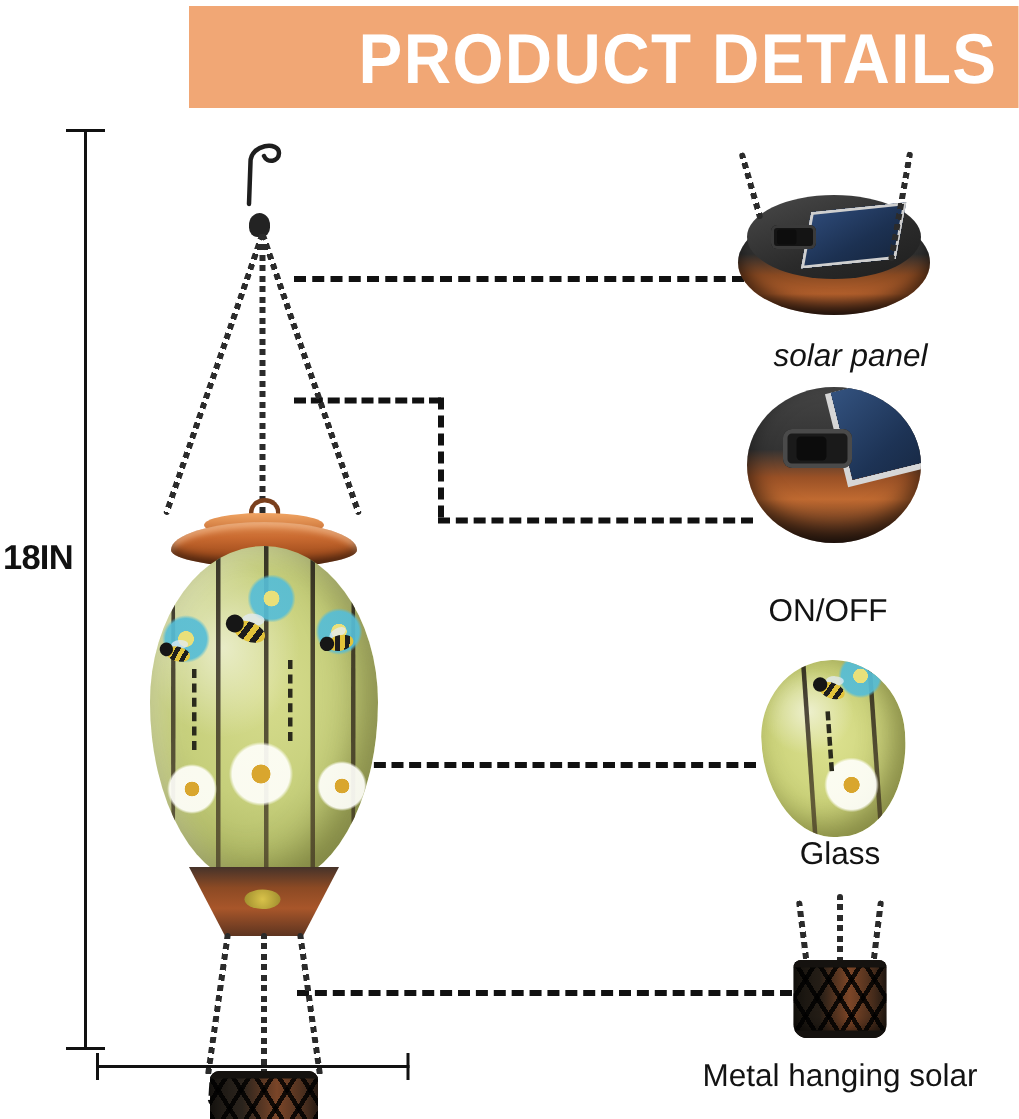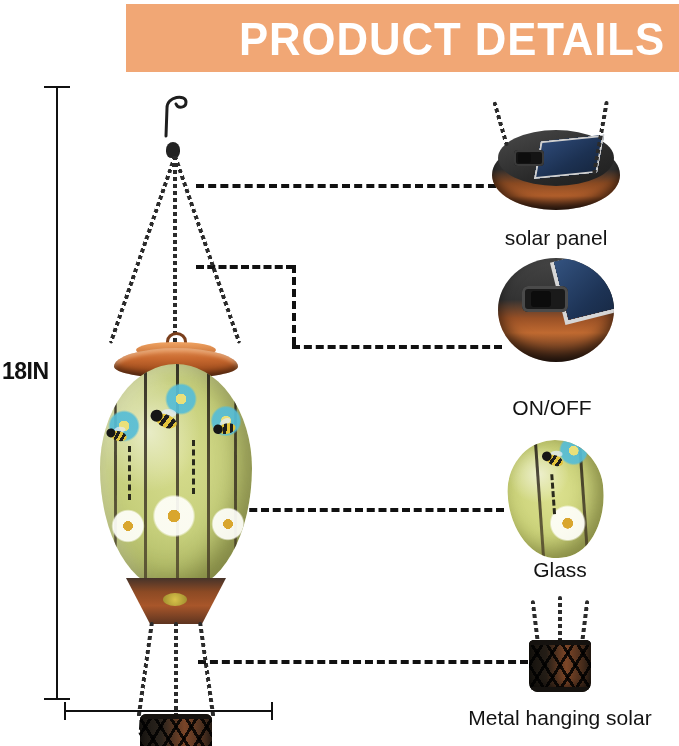--- a/index.html
+++ b/index.html
@@ -249,21 +249,21 @@
 
 <div id="solar-disc">
   <div class="disc-body"></div>
   <div class="disc-top"></div>
   <div class="cell"></div>
   <div class="switch-slot"></div>
   <div class="switch-knob"></div>
 </div>
 <div class="chain" style="left:505px;top:100px;height:46px;transform:rotate(-16deg);transform-origin:bottom center;"></div>
 <div class="chain" style="left:592px;top:100px;height:74px;transform:rotate(10deg);transform-origin:bottom center;"></div>
-<div class="callout-label" style="left:456px;top:226px;width:200px;">solar panel</div>
+<div class="callout-label" style="left:467px;top:226px;width:200px;font-style:italic;">solar panel</div>
 
 <div id="onoff-disc">
   <div class="onoff-body">
     <div class="onoff-cell"></div>
   </div>
   <div class="onoff-slot"></div>
   <div class="onoff-knob"></div>
 </div>
 <div class="callout-label" style="left:452px;top:396px;width:200px;font-weight:400;">ON/OFF</div>
 

